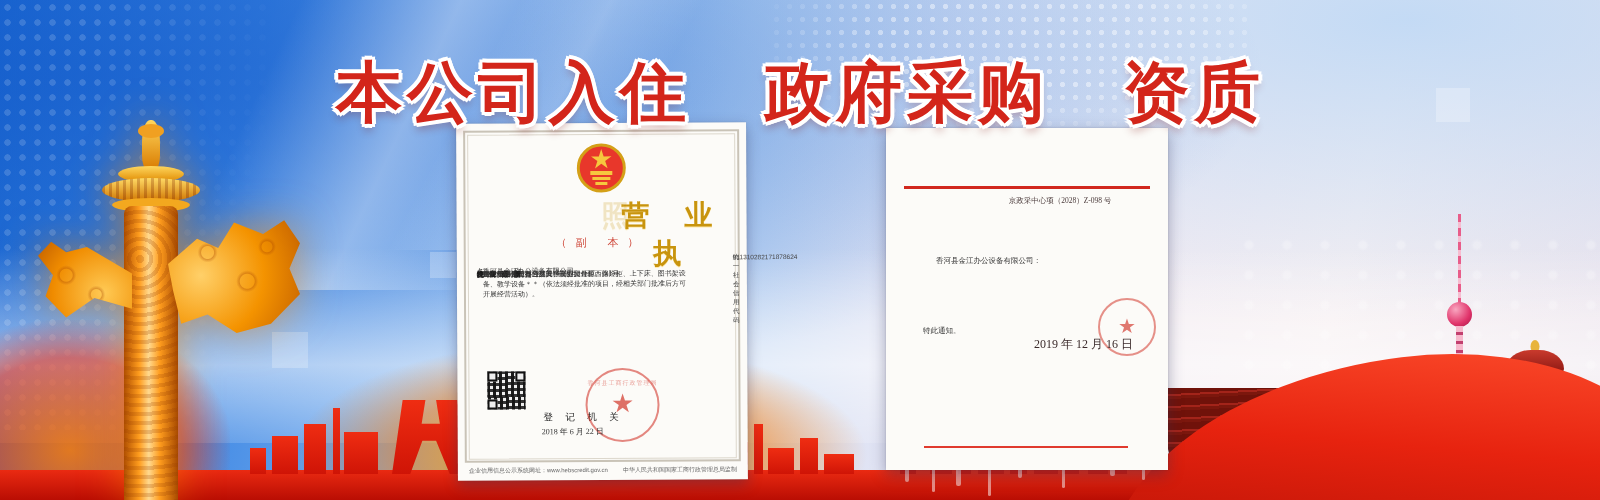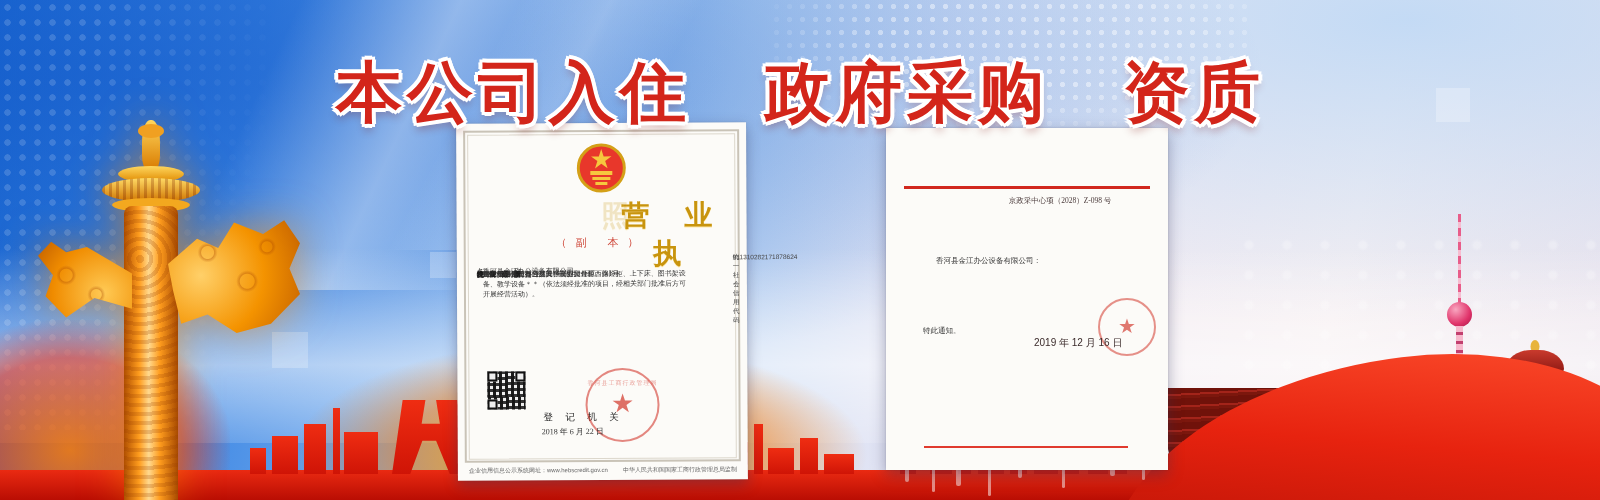--- a/index.html
+++ b/index.html
@@ -186,21 +186,21 @@
   .nt-recipient { left:14px; right:20px; top:128px; font-size:7.5px; color:#333;
     font-family:"Liberation Serif",serif;margin-left:36px; }
   .nt-body1 { left:22px; right:20px; top:140px; font-size:7.5px; line-height:11.5px; color:#333;
     text-align:justify; text-indent:2em; font-family:"Liberation Serif",serif; }
   .nt-body2 { left:22px; top:198px; font-size:7.5px; color:#333; text-indent:2em;
     font-family:"Liberation Serif",serif; }
   .nt-seal { left:212px; top:170px; width:58px; height:58px; border-radius:50%;
     border:2px solid rgba(213,69,58,.65); opacity:.9; }
   .nt-seal .star { position:absolute; left:50%; top:50%; transform:translate(-50%,-54%);
     color:rgba(213,69,58,.8); font-size:20px; }
-  .nt-date { left:148px; top:208px; font-size:10px; color:#3a2a2a; font-family:Liberation Sans, sans-serif; }
+  .nt-date { left:148px; top:208px; font-size:12px; color:#3a2a2a; font-family:Liberation Serif, serif; }
   .nt-rule2 { left:38px; right:40px; top:318px; height:2px; background:#e03a2e; }
 </style>
 </head>
 <body>
 
 <div class="stage">
 
   <div class="abs beam1"></div>
   <div class="abs beam2"></div>
   <div class="abs haze"></div>

